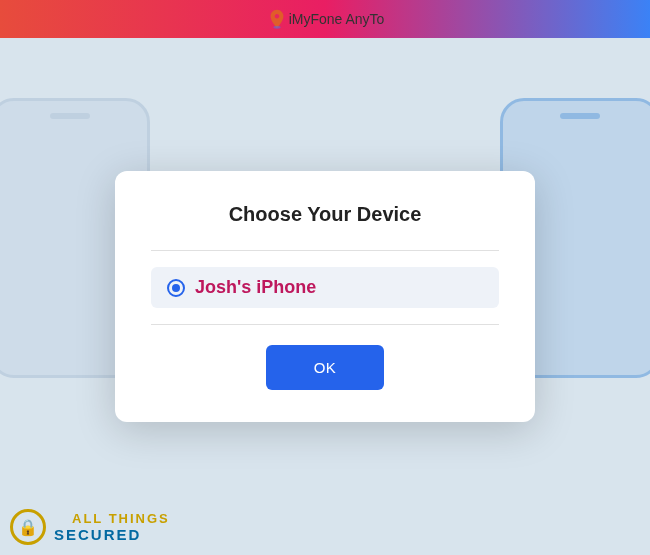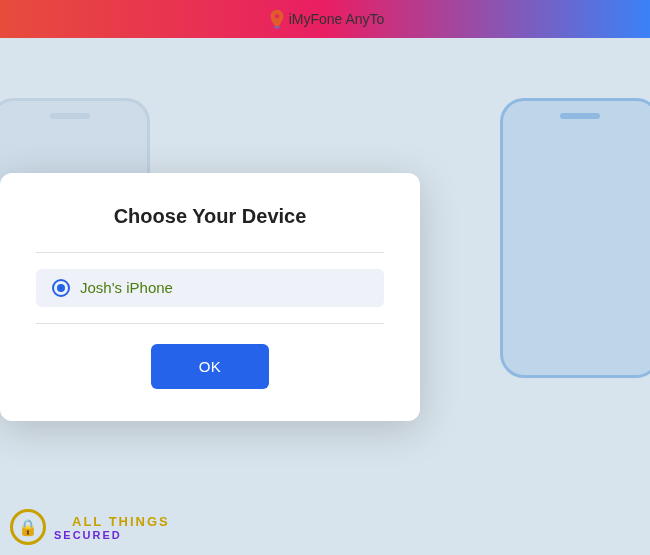--- a/index.html
+++ b/index.html
@@ -98,20 +98,21 @@
 
     
     .modal-overlay {
       position: absolute;
       top: 0;
       left: 0;
       right: 0;
       bottom: 0;
       display: flex;
       align-items: center;
+      justify-content: center;
     }
 
     
     .modal {
       background: #ffffff;
       border-radius: 12px;
       width: 420px;
       padding: 32px 36px;
       box-shadow: 0 8px 40px rgba(0,0,0,0.18);
       position: relative;
@@ -158,23 +159,23 @@
 
     .radio-icon::after {
       content: '';
       width: 8px;
       height: 8px;
       border-radius: 50%;
       background: #2563eb;
     }
 
     .device-name {
-      font-size: 15px;
-      color: #4d7c0f;
-      font-weight: 400;
+      font-size: 18px;
+      color: #be185d;
+      font-weight: 700;
     }
 
     .modal-footer {
       padding-top: 20px;
       display: flex;
       justify-content: center;
     }
 
     .ok-button {
       background: #2563eb;
@@ -217,23 +218,23 @@
 
     .watermark-line1 {
       font-size: 13px;
       font-weight: 800;
       color: #c8a000;
       letter-spacing: 2px;
       margin-left: 18px;
     }
 
     .watermark-line2 {
-      font-size: 11px;
+      font-size: 15px;
       font-weight: 800;
-      color: #6d28d9;
+      color: #0369a1;
       letter-spacing: 2px;
     }
   </style>
 </head>
 <body>
 
 <div class="titlebar">
 
   <svg class="titlebar-logo" viewBox="0 0 24 24" fill="none">
     <path d="M12 2C8.13 2 5 5.13 5 9c0 5.25 7 13 7 13s7-7.75 7-13c0-3.87-3.13-7-7-7zm0 9.5c-1.38 0-2.5-1.12-2.5-2.5s1.12-2.5 2.5-2.5 2.5 1.12 2.5 2.5-1.12 2.5-2.5 2.5z" fill="#e05c2a"></path>

